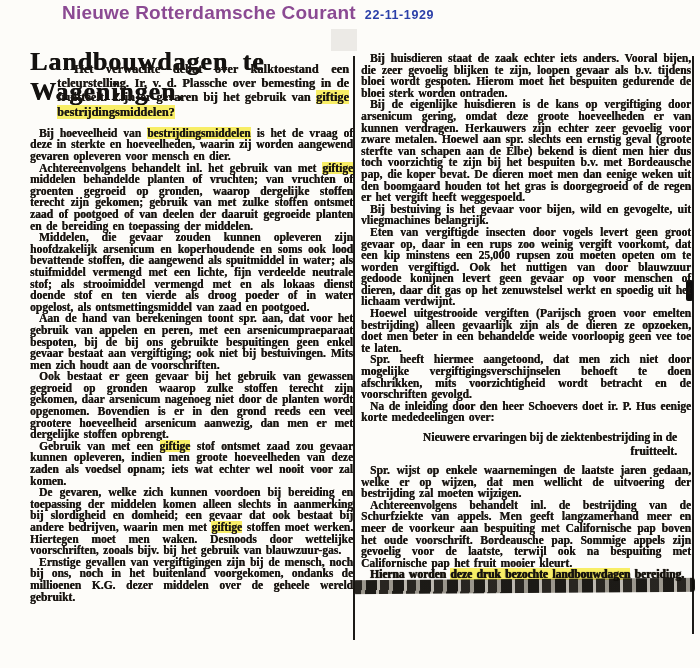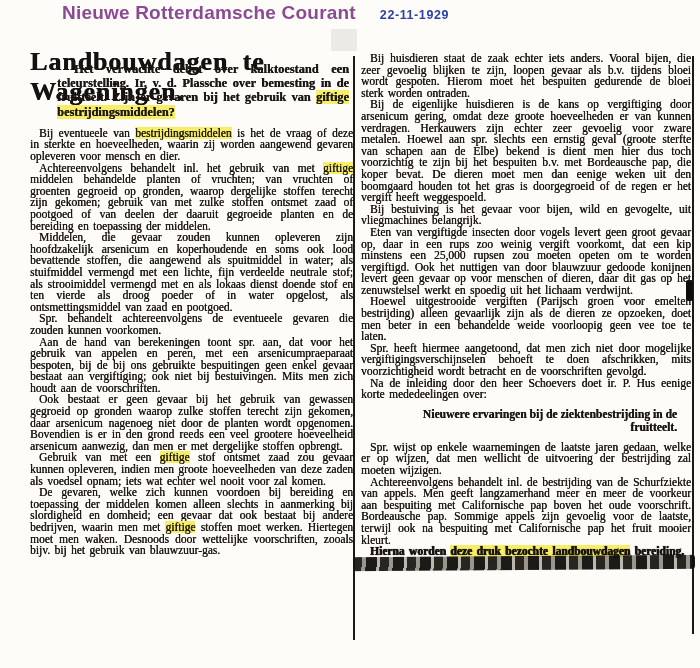--- a/index.html
+++ b/index.html
@@ -9,21 +9,21 @@
     font-family:"Liberation Serif", serif;
     color:#1b1713;
   }
   .masthead{position:absolute;left:33px;top:2px;white-space:nowrap;}
   .np-name{
     font-family:"Liberation Sans", sans-serif;font-weight:bold;
     font-size:19px;color:var(--c-name,#8b4a93);letter-spacing:0.2px;margin-left:29px;
   }
   .np-date{
     font-family:"Liberation Sans", sans-serif;font-weight:bold;
-    font-size:12.5px;color:var(--c-date,#2b3fa8);margin-left:20px;letter-spacing:0.6px;
+    font-size:12.5px;color:var(--c-date,#2b3fa8);margin-left:5px;letter-spacing:0.6px;
   }
   .headline{
     position:absolute;left:30px;top:30px;width:330px;
     font-size:26px;font-weight:bold;color:#141210;
     letter-spacing:0.9px;word-spacing:7px;
     text-shadow:0.4px 0 currentColor;
   }
   .title-grey{position:absolute;left:331px;top:29px;width:26px;height:22px;background:#eceae6;}
   .divider-mid{position:absolute;left:353px;top:56px;width:2px;height:584px;background:#1c1a18;}
   .divider-right{position:absolute;left:692px;top:56px;width:2px;height:578px;background:#1c1a18;}
@@ -31,20 +31,21 @@
 
   .col{position:absolute;text-align:justify;}
   .col-left{left:30px;top:60px;width:323px;}
   .col-right{left:361px;top:53px;width:330px;}
 
   p{margin:0;}
   .body-p{
     font-size:11.5px;line-height:11.6px;text-indent:9px;
     text-shadow:0.3px 0 currentColor;
     word-spacing:1.5px;
+    font-weight:bold;
   }
   .intro{
     font-weight:bold;font-size:12.4px;line-height:14.2px;
     margin:2px 4px 9px 27px;text-indent:17px;
     text-shadow:0.3px 0 currentColor;word-spacing:2px;
   }
   .subhead{
     font-weight:bold;font-size:12.4px;line-height:14.6px;
     text-align:center;margin:0 0 9px 0;
     text-shadow:0.3px 0 currentColor;
@@ -83,28 +84,28 @@
 
 <div class="title-grey"></div>
 <h1 class="headline">Landbouwdagen te Wageningen.</h1>
 
 <div class="divider-mid"></div>
 <div class="divider-right"></div>
 <div class="edge-blob"></div>
 
 <div class="col col-left">
   <p class="intro"><span>Het verwachte debat over kalktoestand een teleurstelling. Ir. v. d. Plassche over bemesting in de fruitteelt. Zijn er gevaren bij het gebruik van </span><span class="hl">giftige bestrijdingsmiddelen?</span></p>
-  <p class="body-p"><span>Bij eventueele van </span><span class="hl">bestrijdingsmiddelen</span><span> is het de vraag of deze in sterkte en hoeveelheden, waarin zij worden aangewend gevaren opleveren voor mensch en dier.</span></p>
+  <p class="body-p"><span>Bij hoeveelheid van </span><span class="hl">bestrijdingsmiddelen</span><span> is het de vraag of deze in sterkte en hoeveelheden, waarin zij worden aangewend gevaren opleveren voor mensch en dier.</span></p>
   <p class="body-p"><span>Achtereenvolgens behandelt inl. het gebruik van met </span><span class="hl">giftige</span><span> middelen behandelde planten of vruchten; van vruchten of groenten gegroeid op gronden, waarop dergelijke stoffen terecht zijn gekomen; gebruik van met zulke stoffen ontsmet zaad of pootgoed of van deelen der daaruit gegroeide planten en de bereiding en toepassing der middelen.</span></p>
   <p class="body-p"><span>Middelen, die gevaar zouden kunnen opleveren zijn hoofdzakelijk arsenicum en koperhoudende en soms ook lood bevattende stoffen, die aangewend als spuitmiddel in water; als stuifmiddel vermengd met een lichte, fijn verdeelde neutrale stof; als strooimiddel vermengd met en als lokaas dienst doende stof en ten vierde als droog poeder of in water opgelost, als ontsmettingsmiddel van zaad en pootgoed.</span></p>
-  <p class="body-p"><span>Spr. behandelt achtereenvolgens de eventueele gevaren die zouden kunnen voorkomen.</span></p>
   <p class="body-p"><span>Aan de hand van berekeningen toont spr. aan, dat voor het gebruik van appelen en peren, met een arsenicumpraeparaat bespoten, bij de bij ons gebruikte bespuitingen geen enkel gevaar bestaat aan vergiftiging; ook niet bij bestuivingen. Mits men zich houdt aan de voorschriften.</span></p>
   <p class="body-p"><span>Ook bestaat er geen gevaar bij het gebruik van gewassen gegroeid op gronden waarop zulke stoffen terecht zijn gekomen, daar arsenicum nagenoeg niet door de planten wordt opgenomen. Bovendien is er in den grond reeds een veel grootere hoeveelheid arsenicum aanwezig, dan men er met dergelijke stoffen opbrengt.</span></p>
   <p class="body-p"><span>Gebruik van met een </span><span class="hl">giftige</span><span> stof ontsmet zaad zou gevaar kunnen opleveren, indien men groote hoeveelheden van deze zaden als voedsel opnam; iets wat echter wel nooit voor zal komen.</span></p>
   <p class="body-p"><span>De gevaren, welke zich kunnen voordoen bij bereiding en toepassing der middelen komen alleen slechts in aanmerking bij slordigheid en domheid; een gevaar dat ook bestaat bij andere bedrijven, waarin men met </span><span class="hl">giftige</span><span> stoffen moet werken. Hiertegen moet men waken. Desnoods door wettelijke voorschriften, zooals bijv. bij het gebruik van blauwzuur-gas.</span></p>
+  <p class="body-p"><span>Ernstige gevallen van vergiftigingen zijn bij de mensch, noch bij ons, noch in het buitenland voorgekomen, ondanks de millioenen K.G. dezer middelen over de geheele wereld gebruikt.</span></p>
 </div>
 
 <div class="col col-right">
   <p class="body-p"><span>Bij huisdieren staat de zaak echter iets anders. Vooral bijen, die zeer gevoelig blijken te zijn, loopen gevaar als b.v. tijdens bloei wordt gespoten. Hierom moet het bespuiten gedurende de bloei sterk worden ontraden.</span></p>
   <p class="body-p"><span>Bij de eigenlijke huisdieren is de kans op vergiftiging door arsenicum gering, omdat deze groote hoeveelheden er van kunnen verdragen. Herkauwers zijn echter zeer gevoelig voor zware metalen. Hoewel aan spr. slechts een ernstig geval (groote sterfte van schapen aan de Elbe) bekend is dient men hier dus toch voorzichtig te zijn bij het bespuiten b.v. met Bordeausche pap, die koper bevat. De dieren moet men dan eenige weken uit den boomgaard houden tot het gras is doorgegroeid of de regen er het vergift heeft weggespoeld.</span></p>
   <p class="body-p"><span>Bij bestuiving is het gevaar voor bijen, wild en gevogelte, uit vliegmachines belangrijk.</span></p>
   <p class="body-p"><span>Eten van vergiftigde insecten door vogels levert geen groot gevaar op, daar in een rups zoo weinig vergift voorkomt, dat een kip minstens een 25,000 rupsen zou moeten opeten om te worden vergiftigd. Ook het nuttigen van door blauwzuur gedoode konijnen levert geen gevaar op voor menschen of dieren, daar dit gas op het zenuwstelsel werkt en spoedig uit het lichaam verdwijnt.</span></p>
   <p class="body-p"><span>Hoewel uitgestrooide vergiften (Parijsch groen voor emelten bestrijding) alleen gevaarlijk zijn als de dieren ze opzoeken, doet men beter in een behandelde weide voorloopig geen vee toe te laten.</span></p>
   <p class="body-p"><span>Spr. heeft hiermee aangetoond, dat men zich niet door mogelijke vergiftigingsverschijnselen behoeft te doen afschrikken, mits voorzichtigheid wordt betracht en de voorschriften gevolgd.</span></p>
   <p class="body-p"><span>Na de inleiding door den heer Schoevers doet ir. P. Hus eenige korte mededeelingen over:</span></p>

